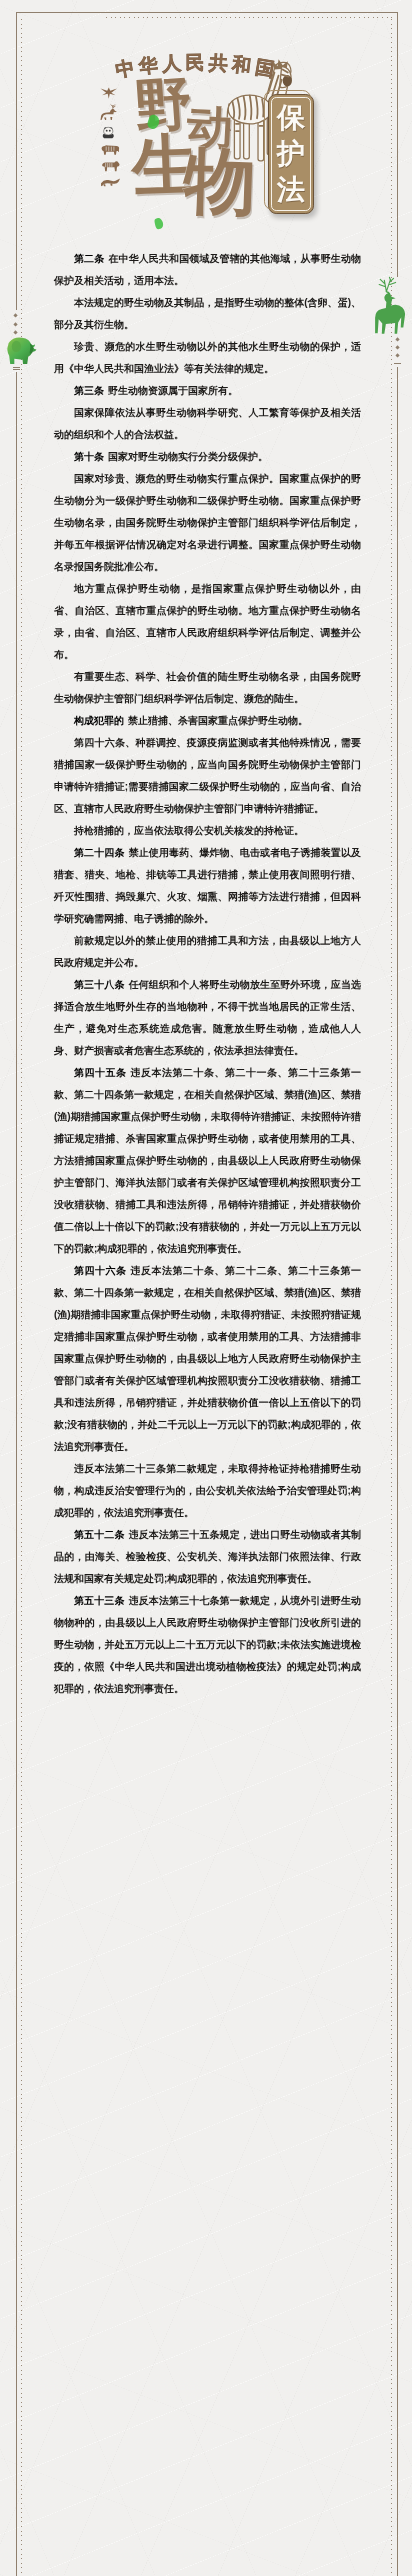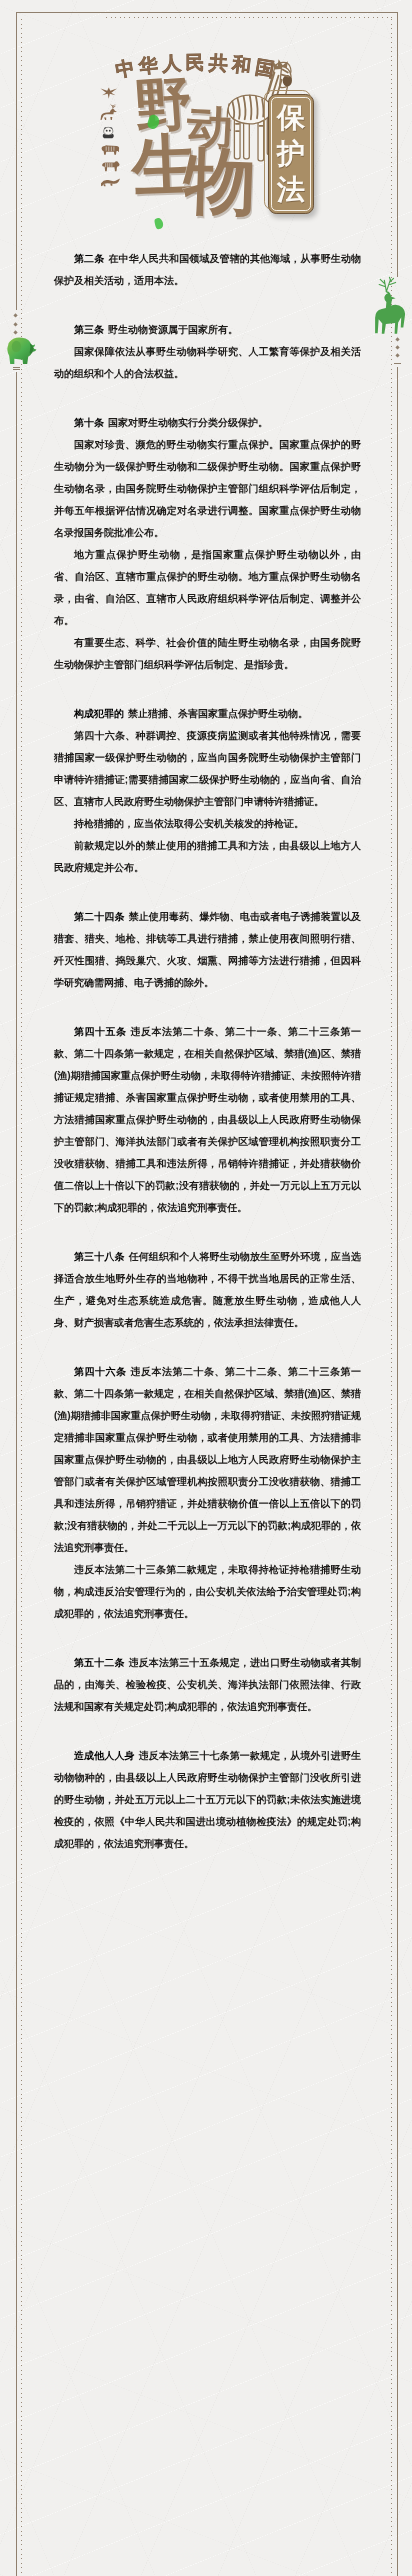--- a/index.html
+++ b/index.html
@@ -57,21 +57,21 @@
   .mini-animals{position:absolute;left:100px;top:86px;z-index:3;display:flex;flex-direction:column;gap:4.6px;}
   .mini-animals svg{display:block;}
 
   
   .law-text{
     position:absolute;left:54px;top:248px;width:307px;z-index:2;
     color:#1d1b19;font-size:10px;line-height:22px;font-weight:700;
     font-family:"Liberation Sans","DejaVu Sans",sans-serif;
   }
   .para{margin:0;text-indent:2em;text-align:justify;}
-  .art-gap{margin-top:27px;}
+  .art-gap{}
   .art-num{font-weight:900;color:#000;margin-right:4.1px;}
 
   
   .elephant-wrap{position:absolute;left:2.6px;top:334px;z-index:3;}
   .deer-wrap{position:absolute;left:371px;top:276px;z-index:3;}
 </style>
 </head>
 <body>
 
 <div class="poster">
@@ -181,37 +181,39 @@
           <path d="M11,6 l0,8 M15,6 l0,9 M19,6 l0,9 M23,6 l0,8"></path>
         </g>
     </svg>
     <svg width="20.6" height="10.3" viewBox="0 0 40 20">
       <path fill="#8a6a4e" d="M2,12 q6,-8 14,-6 l8,2 q6,1 9,-2 l6,-3 l-3,6 q-3,5 -10,4 l-12,-1 q-6,0 -8,4 l-4,2 z M6,14 l2,4 l3,0 l-1,-4 z M20,13 l1,4 l3,0 l0,-4 z"></path>
     </svg>
   </div>
 
   <section class="law-text">
       <p class="para"><b class="art-num">第二条</b>在中华人民共和国领域及管辖的其他海域，从事野生动物保护及相关活动，适用本法。</p>
+      <p class="para">本法规定的野生动物及其制品，是指野生动物的整体(含卵、蛋)、部分及其衍生物。</p>
+      <p class="para">珍贵、濒危的水生野生动物以外的其他水生野生动物的保护，适用《中华人民共和国渔业法》等有关法律的规定。</p>
       <p class="para art-gap"><b class="art-num">第三条</b>野生动物资源属于国家所有。</p>
       <p class="para">国家保障依法从事野生动物科学研究、人工繁育等保护及相关活动的组织和个人的合法权益。</p>
       <p class="para art-gap"><b class="art-num">第十条</b>国家对野生动物实行分类分级保护。</p>
       <p class="para">国家对珍贵、濒危的野生动物实行重点保护。国家重点保护的野生动物分为一级保护野生动物和二级保护野生动物。国家重点保护野生动物名录，由国务院野生动物保护主管部门组织科学评估后制定，并每五年根据评估情况确定对名录进行调整。国家重点保护野生动物名录报国务院批准公布。</p>
       <p class="para">地方重点保护野生动物，是指国家重点保护野生动物以外，由省、自治区、直辖市重点保护的野生动物。地方重点保护野生动物名录，由省、自治区、直辖市人民政府组织科学评估后制定、调整并公布。</p>
-      <p class="para">有重要生态、科学、社会价值的陆生野生动物名录，由国务院野生动物保护主管部门组织科学评估后制定、是指珍贵。</p>
+      <p class="para">有重要生态、科学、社会价值的陆生野生动物名录，由国务院野生动物保护主管部门组织科学评估后制定、濒危的陆生。</p>
       <p class="para art-gap"><b class="art-num">构成犯罪的</b>禁止猎捕、杀害国家重点保护野生动物。</p>
       <p class="para">第四十六条、种群调控、疫源疫病监测或者其他特殊情况，需要猎捕国家一级保护野生动物的，应当向国务院野生动物保护主管部门申请特许猎捕证;需要猎捕国家二级保护野生动物的，应当向省、自治区、直辖市人民政府野生动物保护主管部门申请特许猎捕证。</p>
       <p class="para">持枪猎捕的，应当依法取得公安机关核发的持枪证。</p>
+      <p class="para art-gap"><b class="art-num">第二十四条</b>禁止使用毒药、爆炸物、电击或者电子诱捕装置以及猎套、猎夹、地枪、排铳等工具进行猎捕，禁止使用夜间照明行猎、歼灭性围猎、捣毁巢穴、火攻、烟熏、网捕等方法进行猎捕，但因科学研究确需网捕、电子诱捕的除外。</p>
       <p class="para">前款规定以外的禁止使用的猎捕工具和方法，由县级以上地方人民政府规定并公布。</p>
-      <p class="para art-gap"><b class="art-num">第二十四条</b>禁止使用毒药、爆炸物、电击或者电子诱捕装置以及猎套、猎夹、地枪、排铳等工具进行猎捕，禁止使用夜间照明行猎、歼灭性围猎、捣毁巢穴、火攻、烟熏、网捕等方法进行猎捕，但因科学研究确需网捕、电子诱捕的除外。</p>
+      <p class="para art-gap"><b class="art-num">第三十八条</b>任何组织和个人将野生动物放生至野外环境，应当选择适合放生地野外生存的当地物种，不得干扰当地居民的正常生活、生产，避免对生态系统造成危害。随意放生野生动物，造成他人人身、财产损害或者危害生态系统的，依法承担法律责任。</p>
       <p class="para art-gap"><b class="art-num">第四十五条</b>违反本法第二十条、第二十一条、第二十三条第一款、第二十四条第一款规定，在相关自然保护区域、禁猎(渔)区、禁猎(渔)期猎捕国家重点保护野生动物，未取得特许猎捕证、未按照特许猎捕证规定猎捕、杀害国家重点保护野生动物，或者使用禁用的工具、方法猎捕国家重点保护野生动物的，由县级以上人民政府野生动物保护主管部门、海洋执法部门或者有关保护区域管理机构按照职责分工没收猎获物、猎捕工具和违法所得，吊销特许猎捕证，并处猎获物价值二倍以上十倍以下的罚款;没有猎获物的，并处一万元以上五万元以下的罚款;构成犯罪的，依法追究刑事责任。</p>
-      <p class="para art-gap"><b class="art-num">第三十八条</b>任何组织和个人将野生动物放生至野外环境，应当选择适合放生地野外生存的当地物种，不得干扰当地居民的正常生活、生产，避免对生态系统造成危害。随意放生野生动物，造成他人人身、财产损害或者危害生态系统的，依法承担法律责任。</p>
       <p class="para art-gap"><b class="art-num">第四十六条</b>违反本法第二十条、第二十二条、第二十三条第一款、第二十四条第一款规定，在相关自然保护区域、禁猎(渔)区、禁猎(渔)期猎捕非国家重点保护野生动物，未取得狩猎证、未按照狩猎证规定猎捕非国家重点保护野生动物，或者使用禁用的工具、方法猎捕非国家重点保护野生动物的，由县级以上地方人民政府野生动物保护主管部门或者有关保护区域管理机构按照职责分工没收猎获物、猎捕工具和违法所得，吊销狩猎证，并处猎获物价值一倍以上五倍以下的罚款;没有猎获物的，并处二千元以上一万元以下的罚款;构成犯罪的，依法追究刑事责任。</p>
       <p class="para">违反本法第二十三条第二款规定，未取得持枪证持枪猎捕野生动物，构成违反治安管理行为的，由公安机关依法给予治安管理处罚;构成犯罪的，依法追究刑事责任。</p>
       <p class="para art-gap"><b class="art-num">第五十二条</b>违反本法第三十五条规定，进出口野生动物或者其制品的，由海关、检验检疫、公安机关、海洋执法部门依照法律、行政法规和国家有关规定处罚;构成犯罪的，依法追究刑事责任。</p>
-      <p class="para art-gap"><b class="art-num">造成他人人身</b>违反本法第三十七条第一款规定，从境外引进野生动物物种的，由县级以上人民政府野生动物保护主管部门没收所引进的野生动物，并处五万元以上二十五万元以下的罚款;未依法实施进境检疫的，依照《中华人民共和国进出境动植物检疫法》的规定处罚;构成犯罪的，依法追究刑事责任。</p>
+      <p class="para art-gap"><b class="art-num">第五十三条</b>违反本法第三十七条第一款规定，从境外引进野生动物物种的，由县级以上人民政府野生动物保护主管部门没收所引进的野生动物，并处五万元以上二十五万元以下的罚款;未依法实施进境检疫的，依照《中华人民共和国进出境动植物检疫法》的规定处罚;构成犯罪的，依法追究刑事责任。</p>
     </section>
 
   <div class="elephant-wrap">
     <svg width="35" height="32" viewBox="0 0 68 62">
       <defs>
         <linearGradient id="eleGrad" x1="0" y1="0" x2="1" y2="1">
           <stop offset="0" stop-color="#8bc34a"></stop>
             <stop offset="0.5" stop-color="#4caf50"></stop>
             <stop offset="1" stop-color="#2e7d32"></stop>
         </linearGradient>

